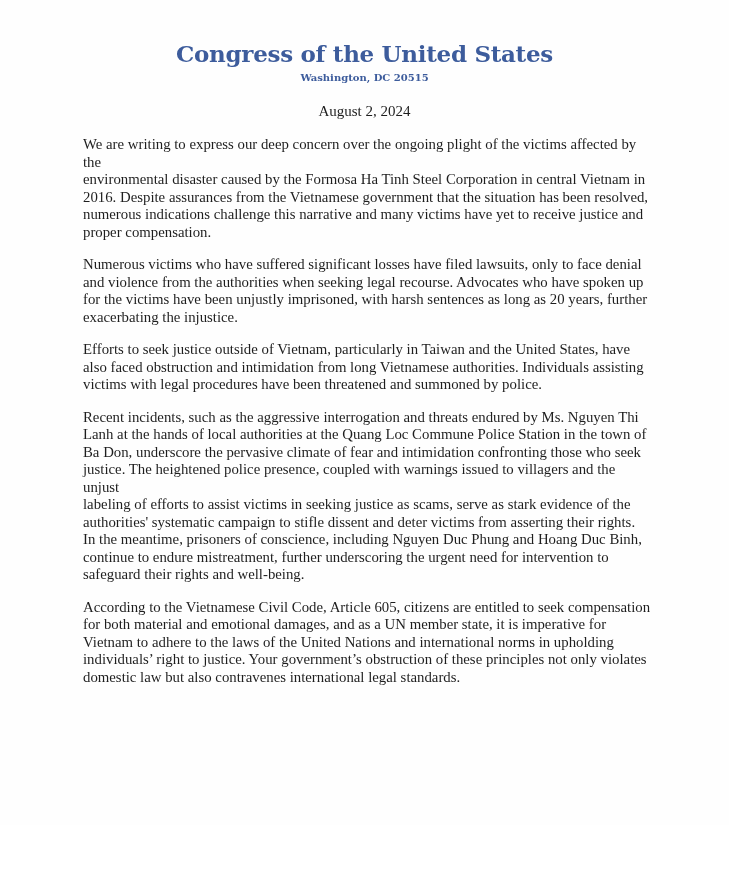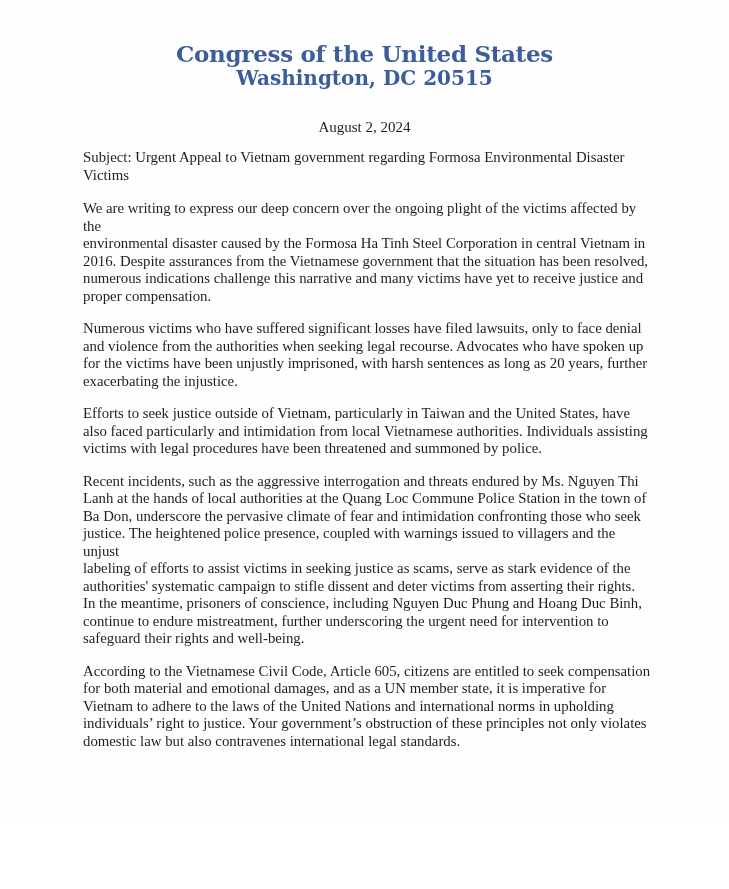--- a/index.html
+++ b/index.html
@@ -24,26 +24,26 @@
     font-family: "DejaVu Serif", "Liberation Serif", serif;
     font-weight: bold;
     font-size: 23px;
     line-height: 28px;
     letter-spacing: -0.3px;
     color: #3d5c9c;
   }
   .letter-subtitle {
     font-family: "DejaVu Serif", "Liberation Serif", serif;
     font-weight: bold;
-    font-size: 20px;
+    font-size: 10px;
     line-height: 20px;
     color: #3d5c9c;
   }
   .letter-date {
-    margin-top: 30px;
+    margin-top: 14px;
     text-align: center;
     font-size: 15px;
     line-height: 18px;
     color: #1e1e1e;
   }
   .letter-content {
     padding-left: 83px;
     padding-right: 78px;
     font-size: 14.8px;
     line-height: 17.5px;
@@ -76,36 +76,34 @@
   <div class="letterhead">
     <div class="letter-title">Congress of the United States</div>
     <div class="letter-subtitle">Washington, DC 20515</div>
   </div>
 
   <div class="letter-date">August 2, 2024</div>
 
   <div class="letter-content">
 
 
-    <div class="block subject">Subject: Urgent Appeal to Vietnam government regarding Formosa Environmental Disaster
-Victims</div>
 
 
     <div class="paragraphs">
       <p class="paragraph">We are writing to express our deep concern over the ongoing plight of the victims affected by the
 environmental disaster caused by the Formosa Ha Tinh Steel Corporation in central Vietnam in
 2016. Despite assurances from the Vietnamese government that the situation has been resolved,
 numerous indications challenge this narrative and many victims have yet to receive justice and
 proper compensation.</p>
       <p class="paragraph">Numerous victims who have suffered significant losses have filed lawsuits, only to face denial
 and violence from the authorities when seeking legal recourse. Advocates who have spoken up
 for the victims have been unjustly imprisoned, with harsh sentences as long as 20 years, further
 exacerbating the injustice.</p>
       <p class="paragraph">Efforts to seek justice outside of Vietnam, particularly in Taiwan and the United States, have
-also faced particularly and intimidation from local Vietnamese authorities. Individuals assisting
+also faced obstruction and intimidation from long Vietnamese authorities. Individuals assisting
 victims with legal procedures have been threatened and summoned by police.</p>
       <p class="paragraph">Recent incidents, such as the aggressive interrogation and threats endured by Ms. Nguyen Thi
 Lanh at the hands of local authorities at the Quang Loc Commune Police Station in the town of
 Ba Don, underscore the pervasive climate of fear and intimidation confronting those who seek
 justice. The heightened police presence, coupled with warnings issued to villagers and the unjust
 labeling of efforts to assist victims in seeking justice as scams, serve as stark evidence of the
 authorities' systematic campaign to stifle dissent and deter victims from asserting their rights.
 In the meantime, prisoners of conscience, including Nguyen Duc Phung and Hoang Duc Binh,
 continue to endure mistreatment, further underscoring the urgent need for intervention to
 safeguard their rights and well-being.</p>

